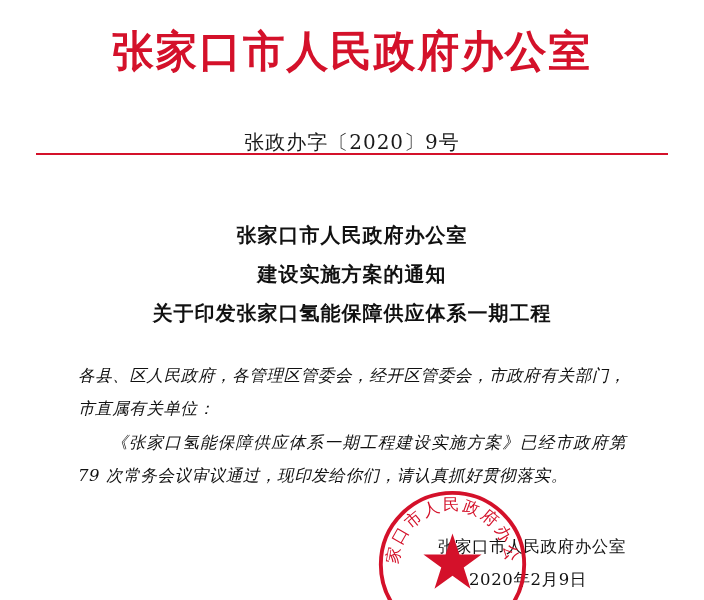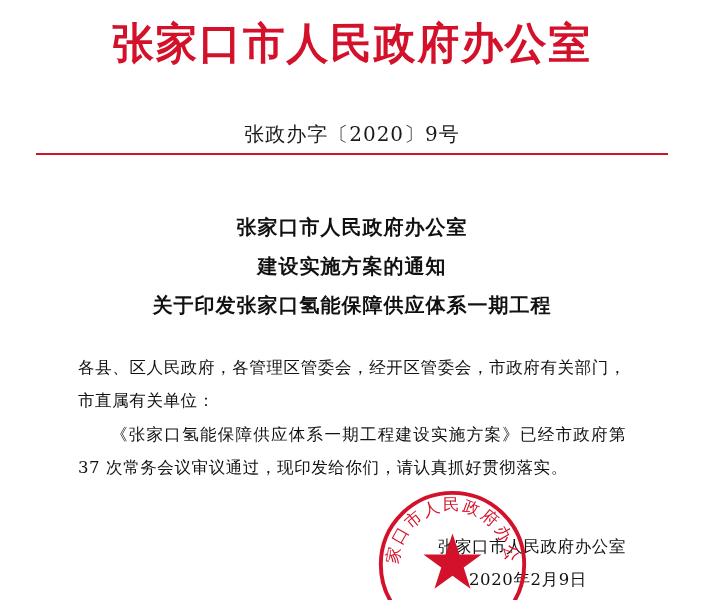--- a/index.html
+++ b/index.html
@@ -13,21 +13,21 @@
     font-family: "DejaVu Serif", "Liberation Serif", serif;
     overflow: hidden;
     position: relative;
   }
 
   .doc {
     position: relative;
     width: 704px;
     height: 600px;
     box-sizing: border-box;
-    padding: 4px 78px;
+    padding: 12px 78px;
   }
 
   
   .letterhead {
     text-align: center;
     color: #d4112a;
     font-family: "DejaVu Serif", "Liberation Serif", serif;
     font-weight: 700;
     font-size: 43px;
     letter-spacing: 2px;
@@ -76,20 +76,21 @@
   .body-text {
     margin-top: 26px;
     font-size: 16.5px;
     color: #111;
     line-height: 2.02;
     letter-spacing: 0.6px;
     text-align: justify;
   }
   .para {
     margin: 0;
+    font-style: italic;
   }
   .para.indent {
     text-indent: 2em;
   }
 
   
   .sign-area {
     position: absolute;
     right: 78px;
     bottom: 4px;
@@ -132,21 +133,21 @@
   <div class="red-rule"></div>
 
   <div class="title-block">
     <span class="title-line">张家口市人民政府办公室</span>
     <span class="title-line">建设实施方案的通知</span>
     <span class="title-line">关于印发张家口氢能保障供应体系一期工程</span>
   </div>
 
   <div class="body-text">
     <p class="para">各县、区人民政府，各管理区管委会，经开区管委会，市政府有关部门，市直属有关单位：</p>
-    <p class="para indent">《张家口氢能保障供应体系一期工程建设实施方案》已经市政府第 37 次常务会议审议通过，现印发给你们，请认真抓好贯彻落实。</p>
+    <p class="para indent">《张家口氢能保障供应体系一期工程建设实施方案》已经市政府第 79 次常务会议审议通过，现印发给你们，请认真抓好贯彻落实。</p>
   </div>
 
   <div class="sign-area">
     <span class="sign-line">张家口市人民政府办公室</span>
     <span class="sign-line sign-date">2020年2月9日</span>
   </div>
 
   <div class="seal">
     <svg viewBox="0 0 160 160" width="155" height="155" aria-hidden="true">
       <g fill="none" stroke="#d4112a" stroke-width="4">

